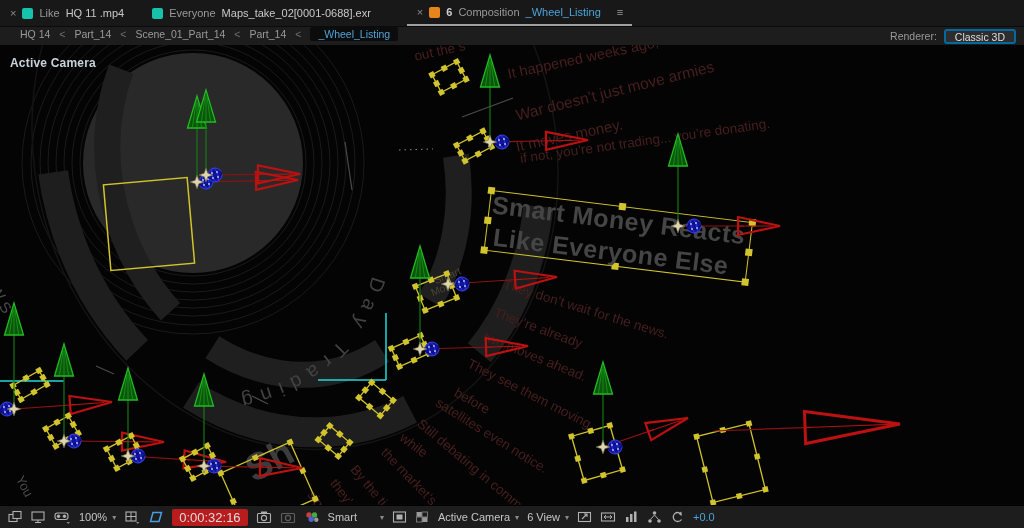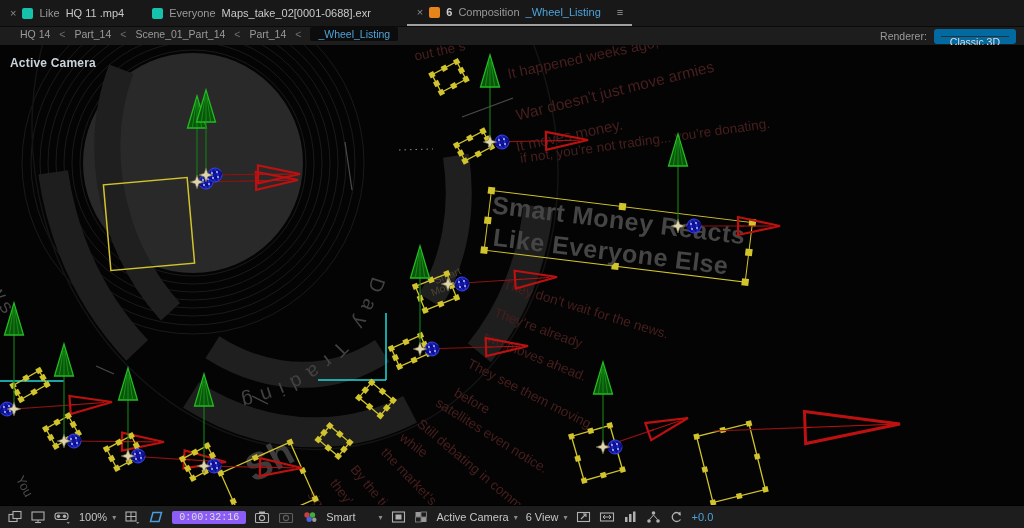--- a/index.html
+++ b/index.html
@@ -20,21 +20,21 @@
   .tab .menu{color:#9f9f9f;margin-left:10px;letter-spacing:-1px;}
   .t2{margin-left:8px;} .t3{margin-left:26px;}
   
   .crumbbar{position:absolute;left:0;top:27px;right:0;height:18px;background:#1d1d1d;
             display:flex;align-items:flex-start;font-size:10.5px;color:#9a9a9a;}
   .crumbbar .items{display:flex;align-items:center;gap:9px;margin-left:20px;}
   .crumb-sep{color:#6f6f6f;}
   .crumb-active{background:#0c0c0c;color:#4da3d9;padding:1px 8px;border-radius:2px;}
   .renderer{position:absolute;right:8px;top:0;height:18px;display:flex;align-items:center;gap:7px;}
   .renderer .lbl{color:#9a9a9a;margin-left:16px;}
-  .renderer .btn{background:#2d2d2d;border:7px solid #0369a1;border-radius:3px;color:#dedede;
+  .renderer .btn{background:#2d2d2d;border:2px solid #0369a1;border-radius:3px;color:#dedede;
                  padding:0 9px;height:15px;line-height:13px;font-size:10.5px;}
   
   .viewport{position:absolute;left:0;top:45px;right:0;bottom:23px;background:#040404;overflow:hidden;}
   .viewport svg{position:absolute;left:0;top:0;}
   .cam-label{position:absolute;left:10px;top:11px;z-index:6;color:#c9d3d9;font-size:12px;
              font-weight:700;letter-spacing:.2px;}
   .ghosts{position:absolute;inset:0;z-index:1;}
   .ghost{position:absolute;white-space:nowrap;transform-origin:0 0;font-weight:400;}
   #svgbg{z-index:0;} #svggz{z-index:3;pointer-events:none;}
   .smartbox{position:absolute;left:491px;top:145px;width:264px;height:61px;z-index:2;
@@ -46,22 +46,22 @@
   .smarttext{position:absolute;left:2px;top:-3px;font-size:25px;font-weight:700;color:#454545;
              line-height:32px;letter-spacing:.5px;white-space:nowrap;}
   .smarttext .l2{margin-left:5px;}
   
   .toolbar{position:absolute;left:0;bottom:0;right:0;height:23px;background:#1d1d1d;
            border-top:1px solid #000;display:flex;align-items:center;font-size:11px;color:#c0c0c0;
            gap:8px;padding-left:8px;}
   .tool{display:flex;align-items:center;}
   .drop{display:flex;align-items:center;gap:5px;color:#c6c6c6;}
   .chev{color:#8a8a8a;font-size:8px;}
-  .tc{background:#8b5cf6;border-radius:2px;padding:1px 7px;color:#dedede;
-      font-family:Liberation Mono, monospace;font-size:10px;}
+  .tc{background:#b91c1c;border-radius:2px;padding:1px 7px;color:#dedede;
+      font-family:Liberation Sans, sans-serif;font-size:13px;}
   .icon svg{display:block;}
   .dim{opacity:.45;}
   .exposure{color:#4da3d9;}
   .gap{width:4px;}
 </style>
 </head>
 <body>
 
 <div class="app">
 

